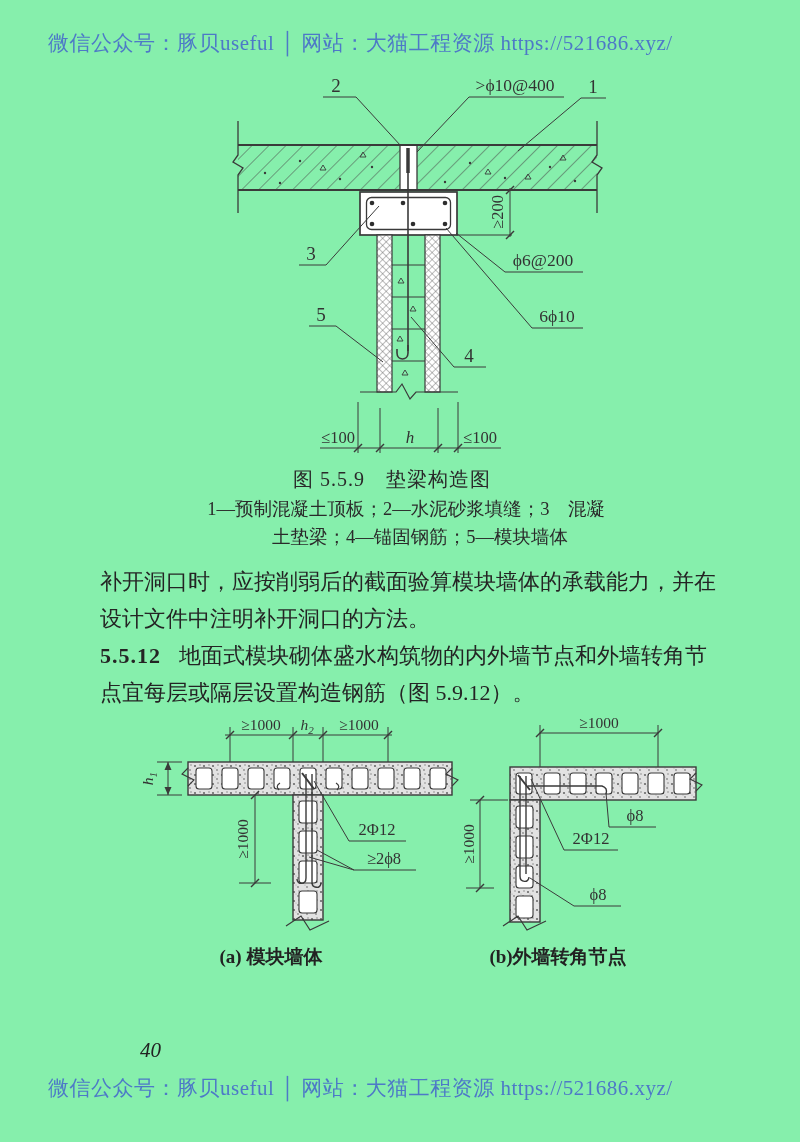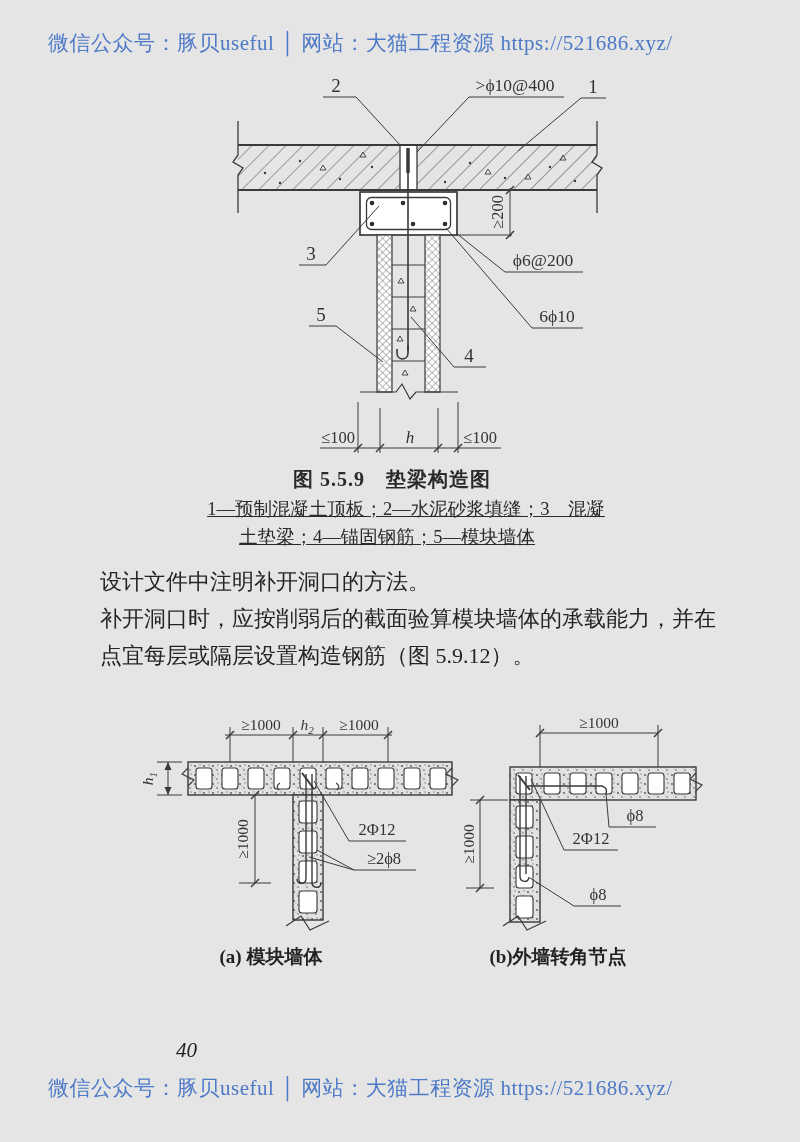--- a/index.html
+++ b/index.html
@@ -1,37 +1,37 @@
 <!DOCTYPE html>
 <html><head>
 <meta charset="utf-8">
 <style>
   html,body{margin:0;padding:0;background:#ffffff;}
   .page{
-    position:relative;width:800px;height:1142px;background:#e5e5e5;overflow:hidden;
+    position:relative;width:800px;height:1142px;background:#86efac;overflow:hidden;
     font-family:"Liberation Serif","DejaVu Serif",serif;color:#262626;
   }
   .blue-line{
     position:absolute;left:48px;white-space:nowrap;
     font-size:21px;color:#4d79c7;letter-spacing:0.5px;
   }
   .fig-svg{position:absolute;}
   svg text{font-family:"Liberation Serif","DejaVu Serif",serif;fill:#333;}
   .cap{position:absolute;transform:translateX(-50%);white-space:nowrap;color:#2a2a2a;}
   .fig-caption{font-size:20px;letter-spacing:1px;}
-  .legend{font-size:18.5px;text-decoration:underline;}
+  .legend{font-size:18.5px;}
   .para{
     position:absolute;left:100px;top:563px;width:640px;
     font-size:22px;line-height:37px;color:#242424;
   }
   .para .ln{white-space:nowrap;}
   .clause-no{font-weight:bold;margin-right:18px;letter-spacing:1px;}
   .subcap{position:absolute;transform:translateX(-50%);white-space:nowrap;
     font-size:19px;font-weight:bold;color:#222;}
-  .pageno{position:absolute;left:140px;top:1038px;font-size:21px;font-style:italic;color:#222;margin-left:36px;}
+  .pageno{position:absolute;left:140px;top:1038px;font-size:21px;font-style:italic;color:#222;}
 </style>
 </head>
 <body>
 
 <div class="page">
 
   <div class="blue-line" style="top:29px;">微信公众号：豚贝useful │ 网站：大猫工程资源 https://521686.xyz/</div>
 
   <svg class="fig-svg" style="left:220px;top:75px;" width="420" height="392" viewBox="0 0 420 392">
     <defs>
@@ -175,27 +175,28 @@
           <path d="M312,253 L226,153" fill="none"></path>
       </g>
       <g>
         <text x="249" y="287" font-size="19" text-anchor="middle" stroke="none">4</text>
         <path d="M234,292 H266" fill="none"></path>
           <path d="M234,292 L191,242" fill="none"></path>
       </g>
     </g>
   </svg>
 
-  <div class="cap fig-caption" style="left:392px;top:466px;font-weight:bold;">图 5.5.9　垫梁构造图</div>
+  <div class="cap fig-caption" style="left:392px;top:466px;">图 5.5.9　垫梁构造图</div>
   <div class="cap legend" style="left:406px;top:496px;">1—预制混凝土顶板；2—水泥砂浆填缝；3　混凝</div>
-  <div class="cap legend" style="left:387px;top:524px;">土垫梁；4—锚固钢筋；5—模块墙体</div>
+  <div class="cap legend" style="left:420px;top:524px;">土垫梁；4—锚固钢筋；5—模块墙体</div>
 
   <div class="para">
+    <div class="ln">补开洞口时，应按削弱后的截面验算模块墙体的承载能力，并在</div>
     <div class="ln">设计文件中注明补开洞口的方法。</div>
-    <div class="ln">补开洞口时，应按削弱后的截面验算模块墙体的承载能力，并在</div>
+    <div class="ln"><span class="clause-no">5.5.12</span><span>地面式模块砌体盛水构筑物的内外墙节点和外墙转角节</span></div>
     <div class="ln">点宜每层或隔层设置构造钢筋（图 5.9.12）。</div>
   </div>
 
   <svg class="fig-svg" style="left:130px;top:700px;" width="580" height="250" viewBox="0 0 580 250">
     <defs>
       <pattern id="st" width="9" height="9" patternUnits="userSpaceOnUse">
         <rect width="9" height="9" fill="#e2e2e2"></rect>
         <circle cx="2" cy="3" r="1.1" fill="#6a6a6a"></circle>
         <circle cx="6" cy="7" r="0.9" fill="#8a8a8a"></circle>
         <circle cx="7" cy="2" r="0.7" fill="#777777"></circle>

